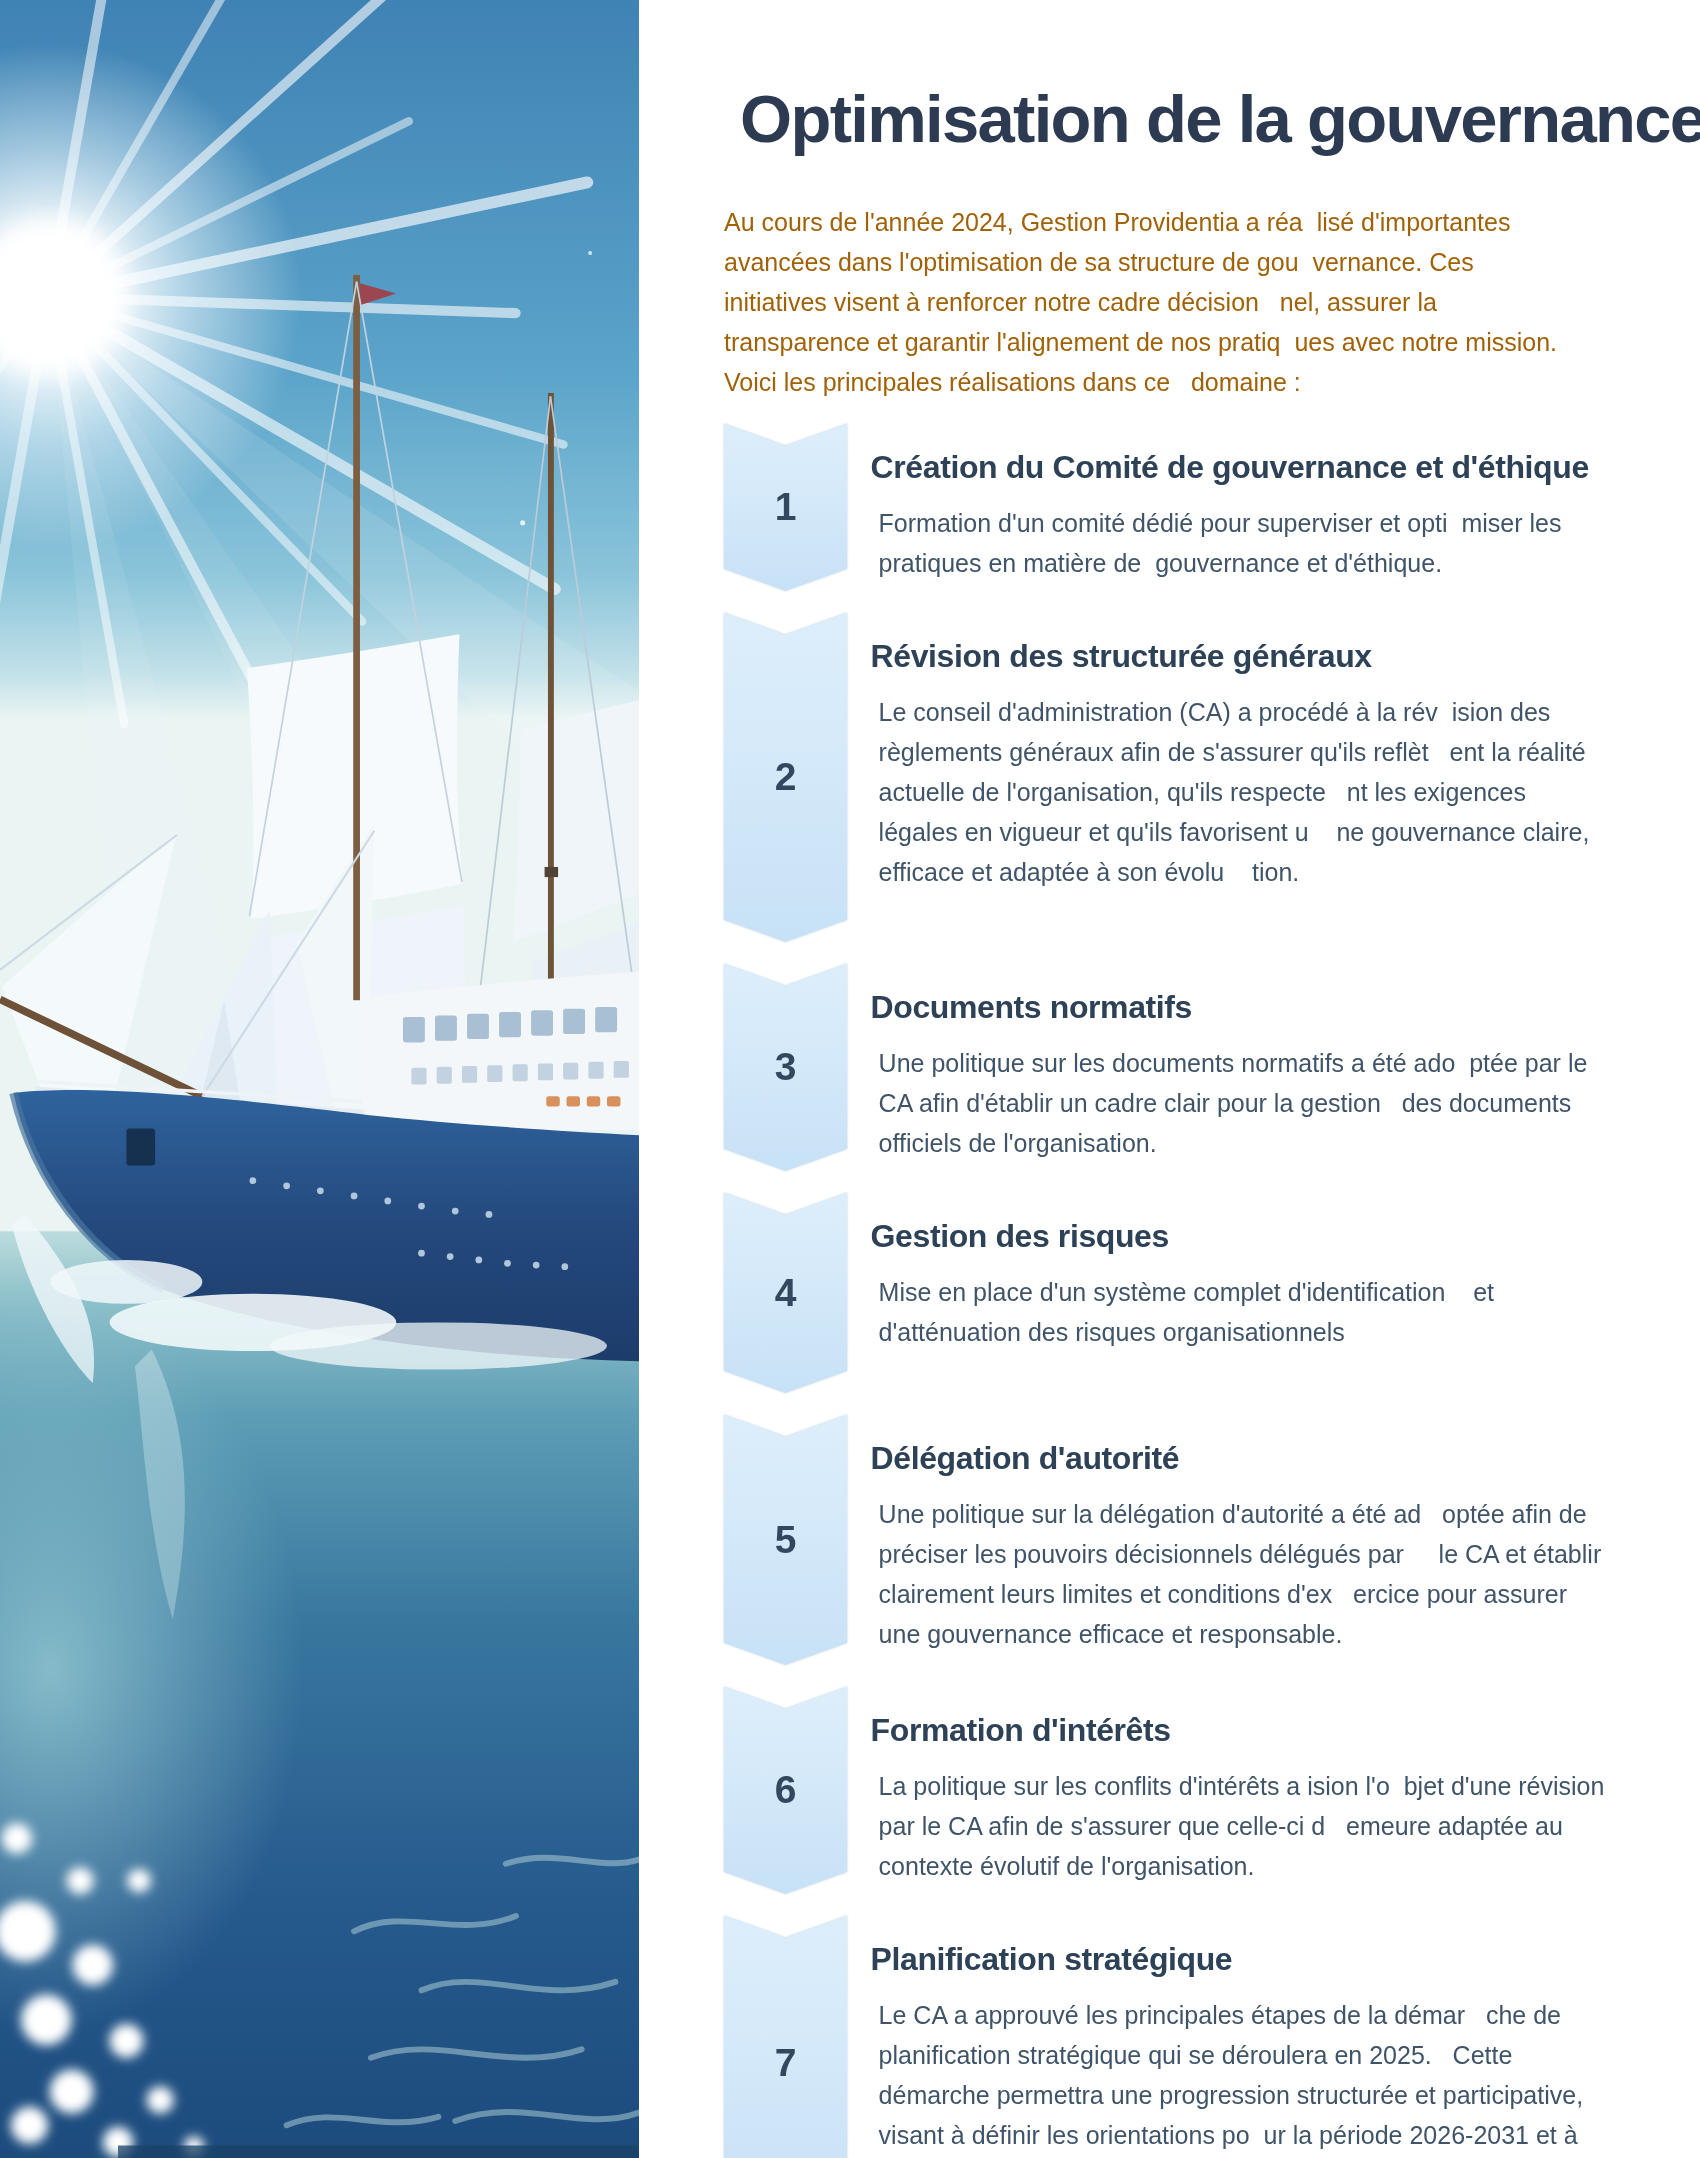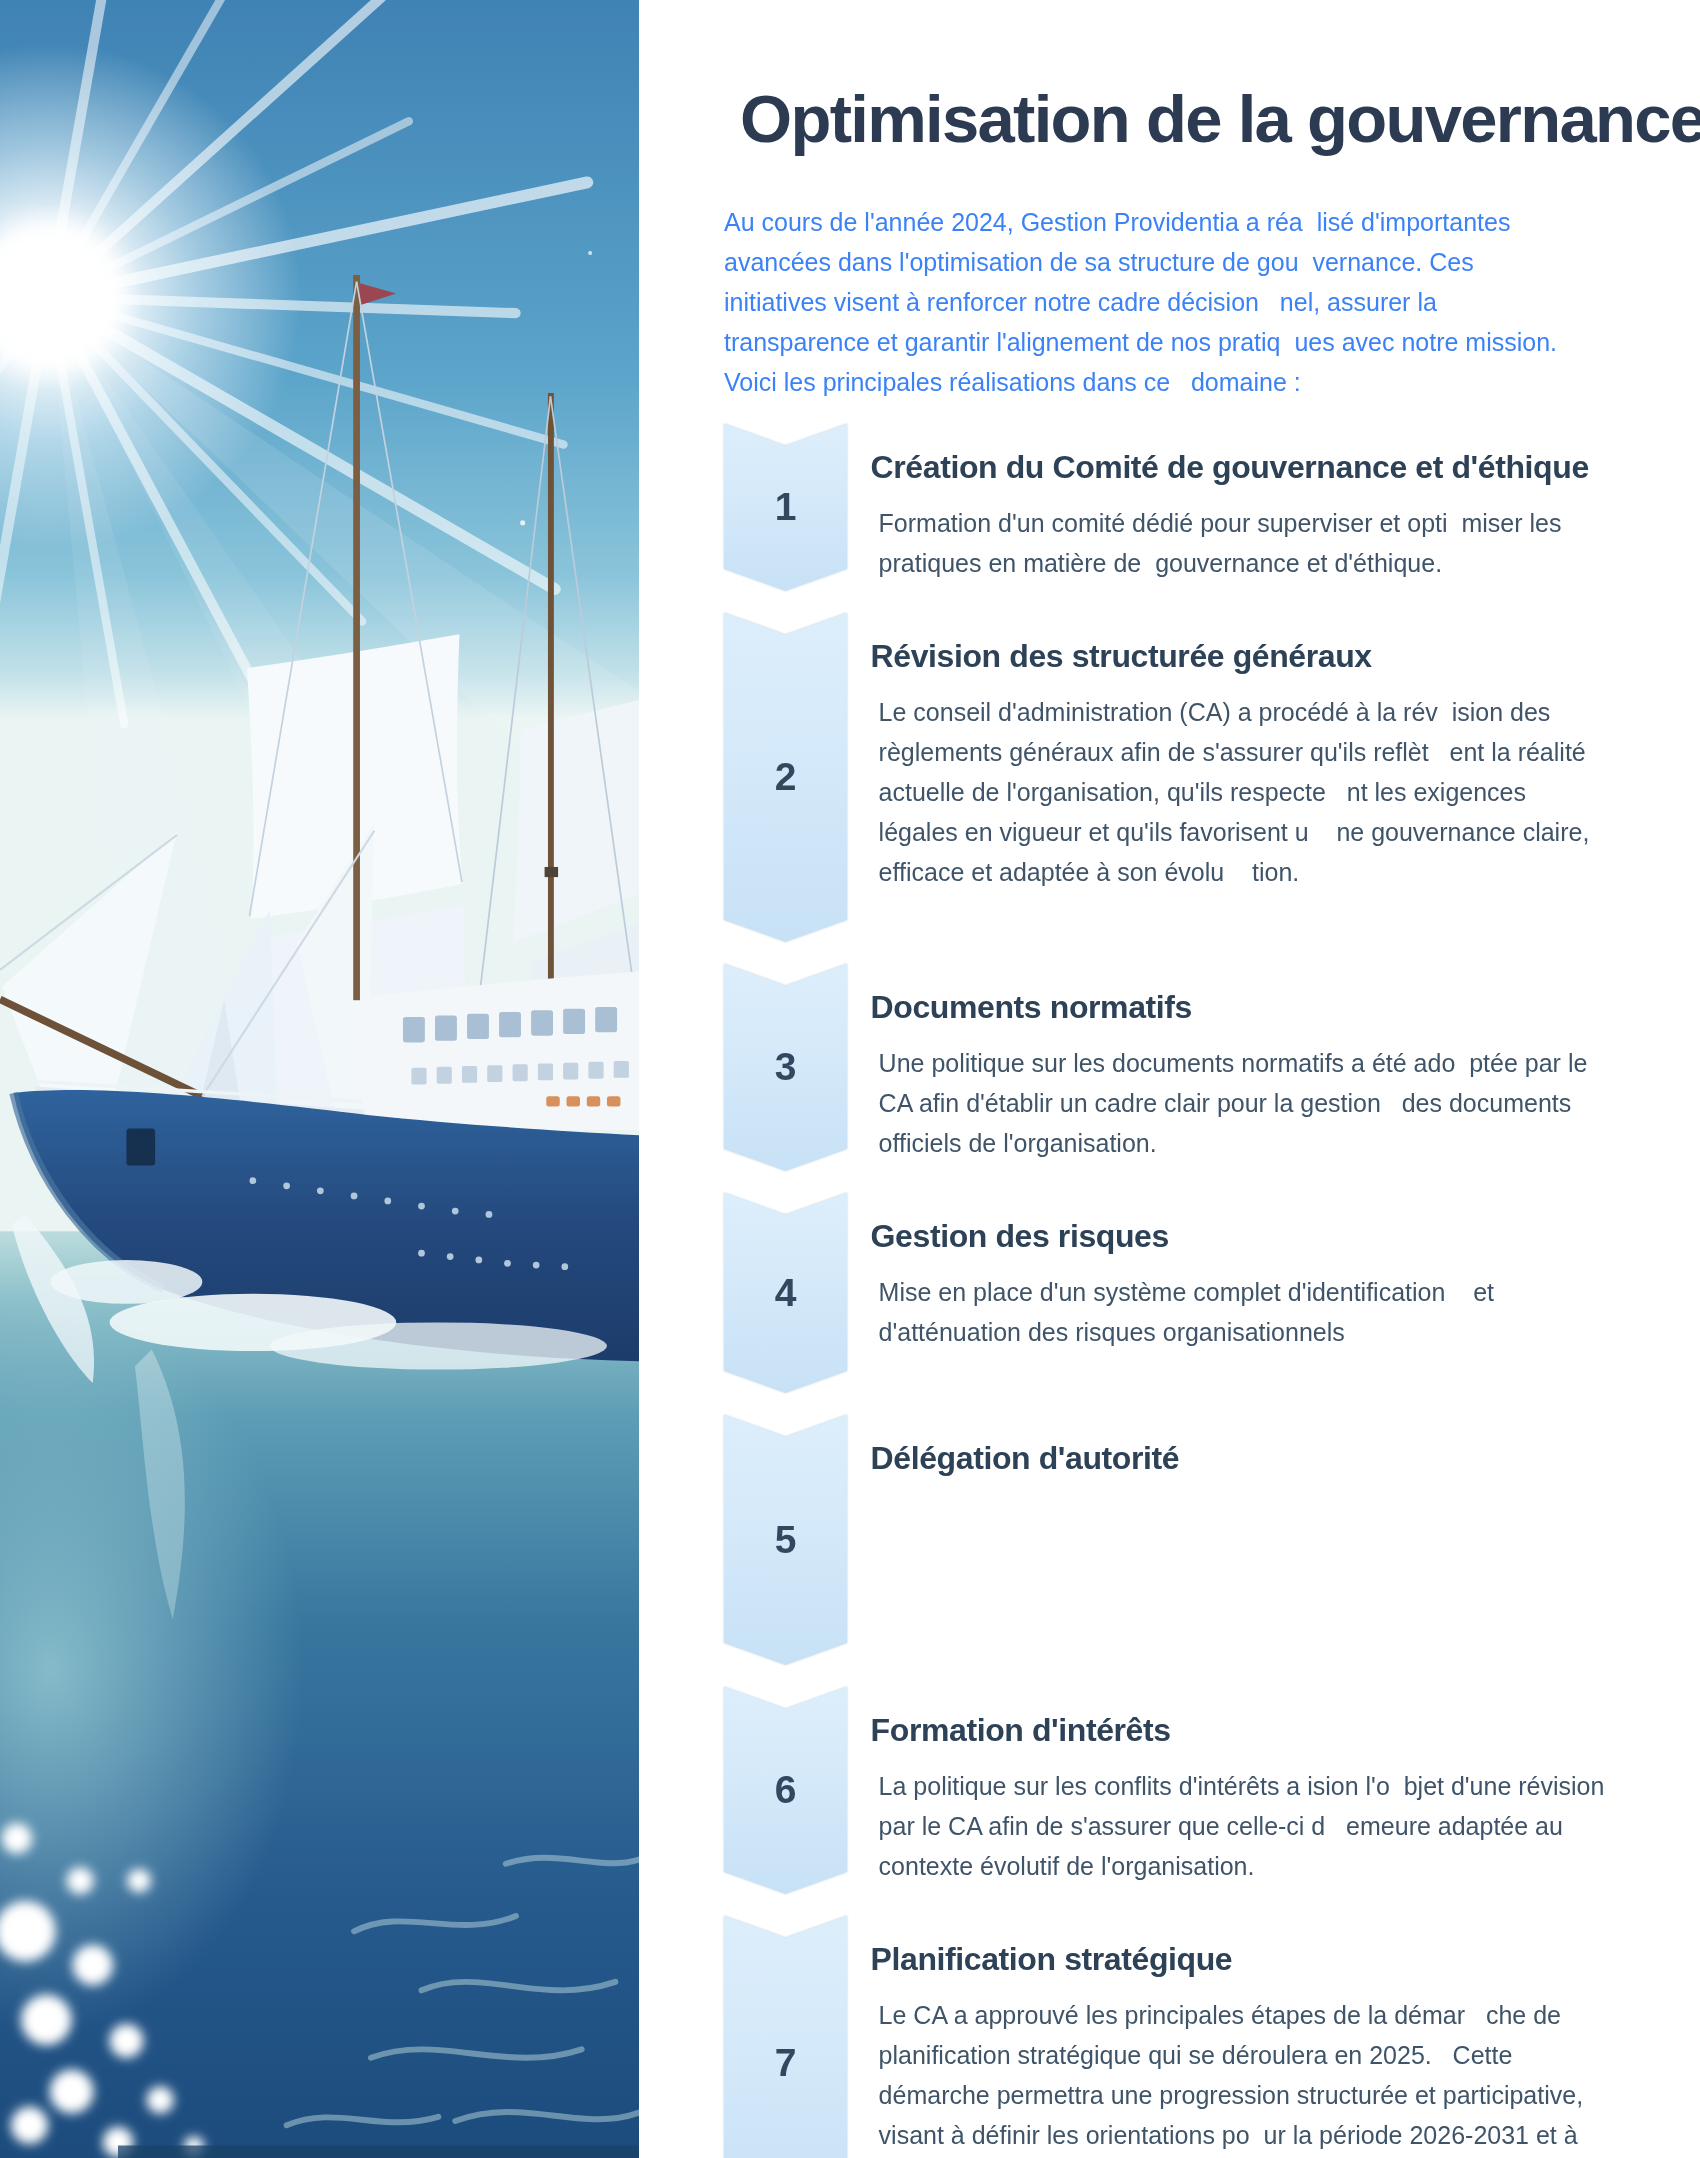--- a/index.html
+++ b/index.html
@@ -31,21 +31,21 @@
     color: #2d3b52;
     letter-spacing: -1.7px;
     white-space: nowrap;
     line-height: 1.1;
   }
   .intro {
     margin: 46px 0 0 0;
     width: 843px;
     font-size: 25px;
     line-height: 40px;
-    color: #3b82f6;
+    color: #a16207;
     white-space: pre-wrap;
   }
   .gov-list {
     margin-top: 22px;
   }
   .item {
     display: flex;
     gap: 23.6px;
     margin-bottom: 22px;
   }
@@ -338,20 +338,21 @@
       </div>
 
       <div class="item">
         <div class="chevron-wrap">
           <div class="chevron">
               <span class="item-number">5</span>
             </div>
         </div>
         <div class="item-text">
           <h2 class="item-heading">Délégation d'autorité</h2>
+          <p class="item-body">Une politique sur la délégation d'autorité a été ad   optée afin de préciser les pouvoirs décisionnels délégués par     le CA et établir clairement leurs limites et conditions d'ex   ercice pour assurer une gouvernance efficace et responsable.</p>
         </div>
       </div>
 
       <div class="item">
         <div class="chevron-wrap">
           <div class="chevron">
               <span class="item-number">6</span>
             </div>
         </div>
         <div class="item-text">

